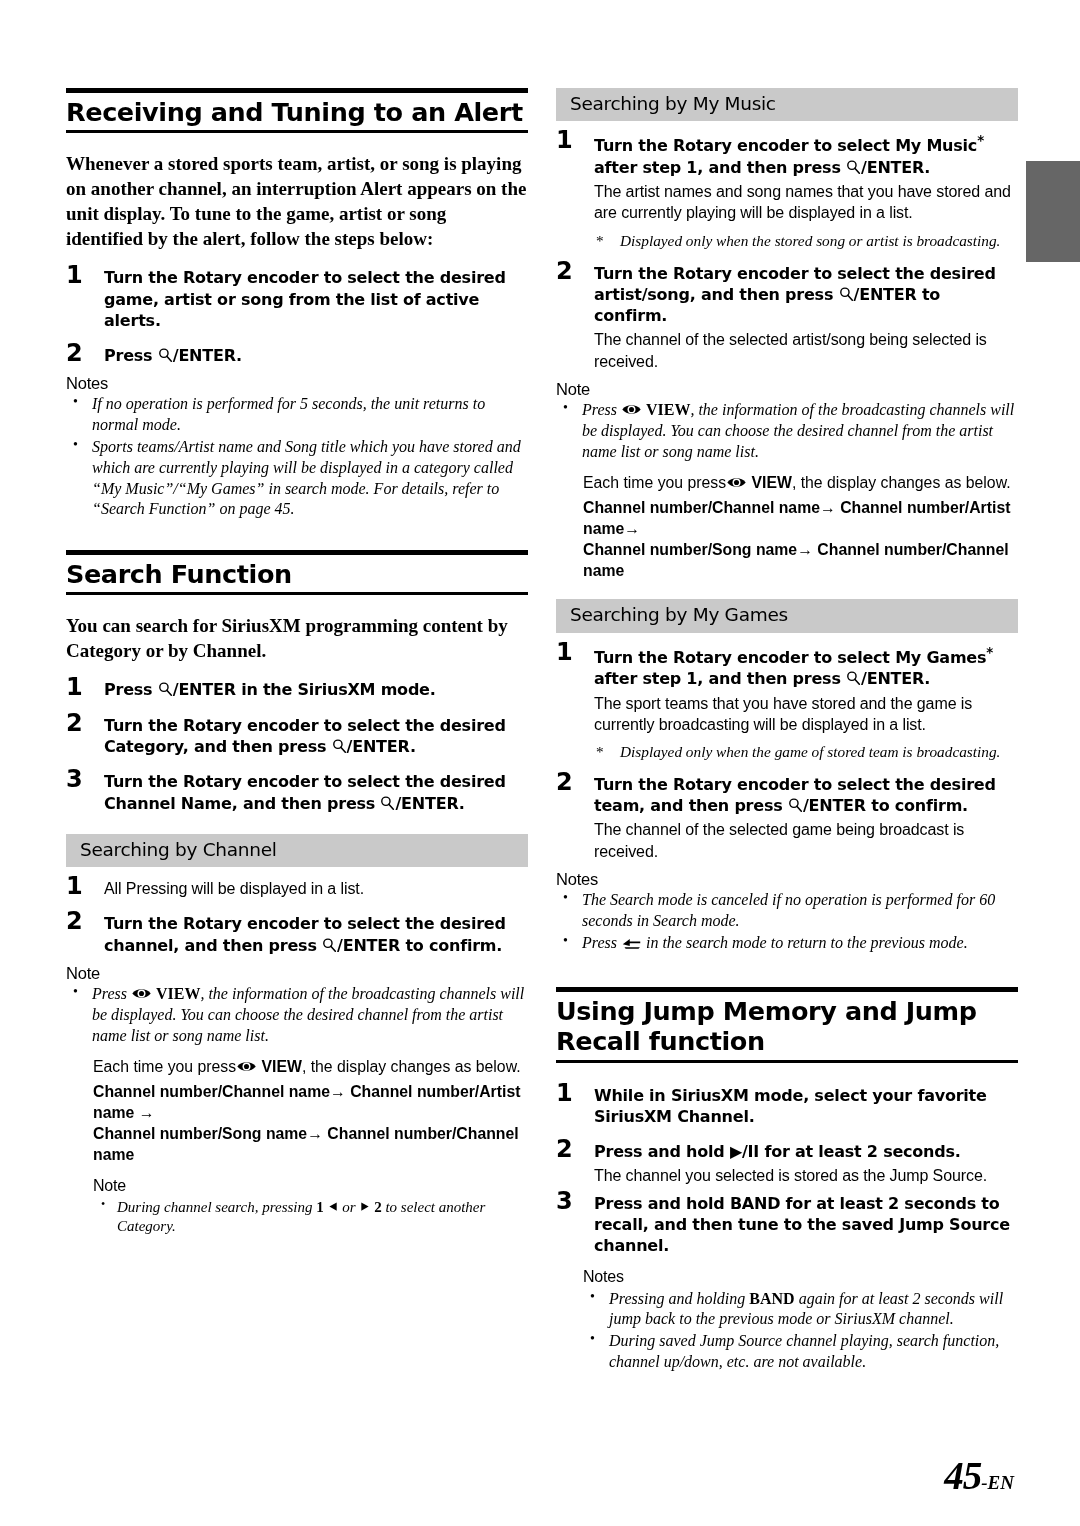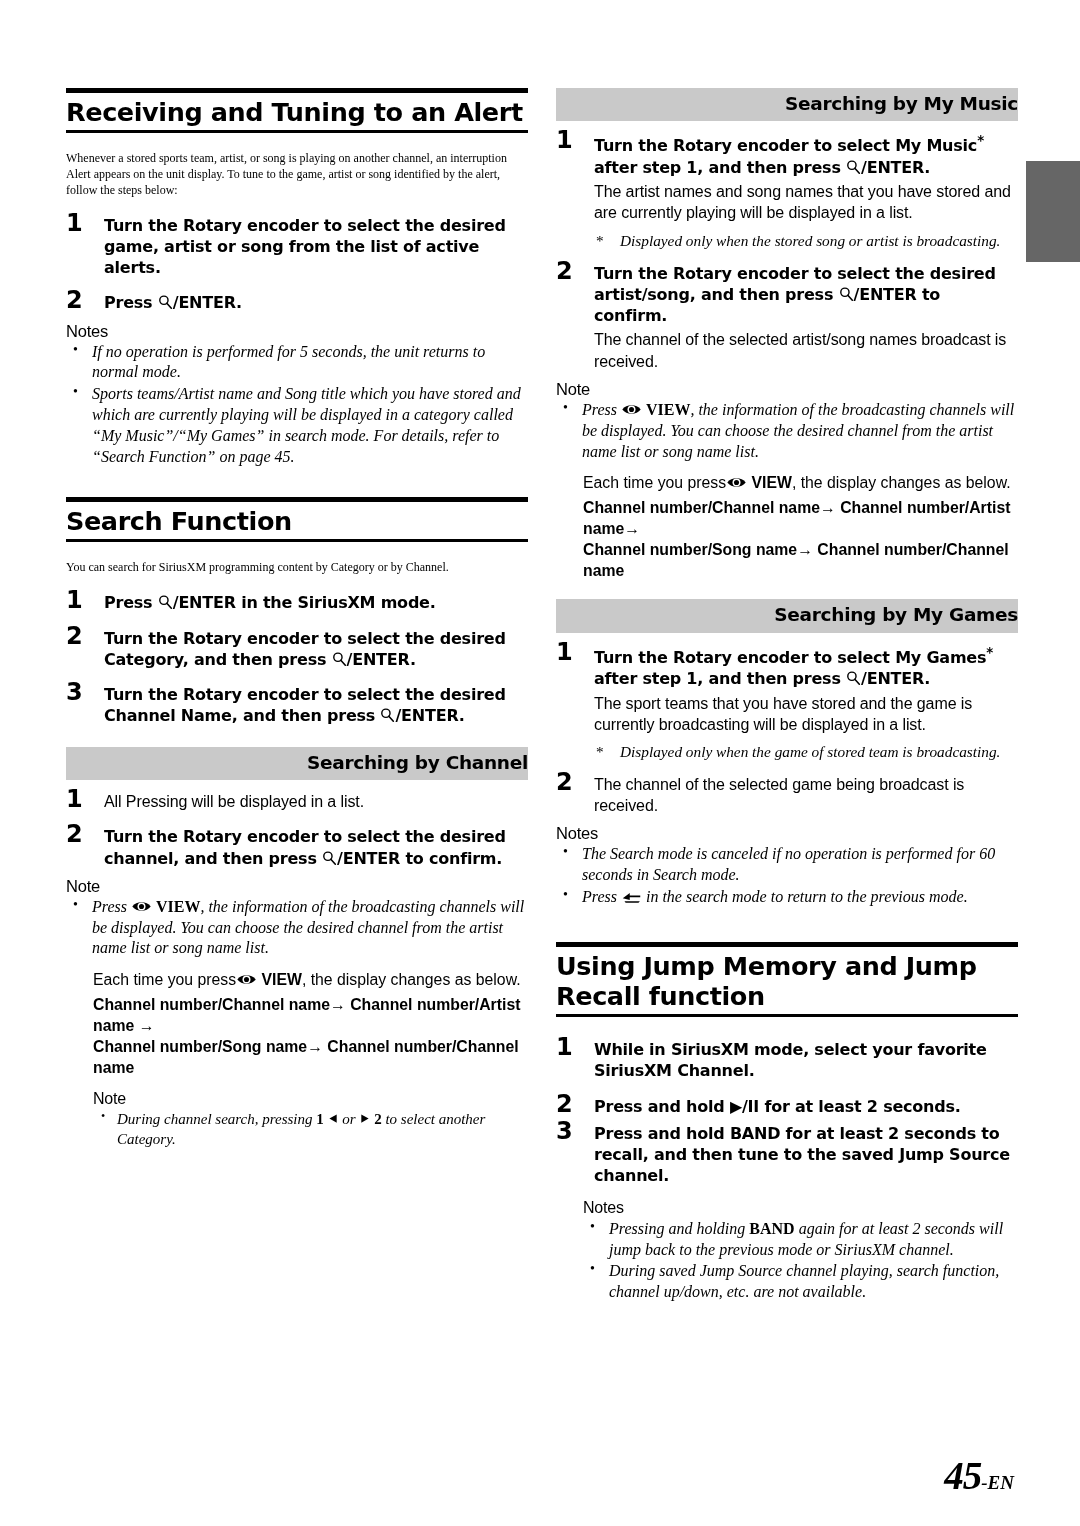--- a/index.html
+++ b/index.html
@@ -68,35 +68,35 @@
   }
 
   
   .section-bar {
     background: #c9c9c9;
     padding: 6px 0 7px 14px;
     margin: 0 0 11px 0;
   }
   .section-bar h2 {
     font-family: "DejaVu Sans", sans-serif;
-    font-weight: bold;
+    font-weight: normal;
     font-size: 18.5px;
     line-height: 1.1;
     letter-spacing: -0.3px;
     margin: 0;
     padding: 0;
-    text-align: right;
   }
 
   
   p.body-serif {
     font-family: "Liberation Serif", serif;
-    font-size: 12px;
+    font-size: 19px;
     line-height: 1.32;
     margin: 0 0 16px 0;
+    font-weight: bold;
   }
 
   
   .step {
     position: relative;
     padding-left: 38px;
     margin: 0 0 6px 0;
   }
   .step .num {
     position: absolute;
@@ -361,21 +361,21 @@
       <div class="sub">The artist names and song names that you have stored and are currently playing will be displayed in a list.</div>
       <div class="footnote-star"><span class="star">*</span><span>Displayed only when the stored song or artist is broadcasting.</span></div>
     </div>
 
     <div class="step">
       <span class="num">2</span>
       <div class="step-text"><span>Turn the </span><b>Rotary encoder</b><span> to select the desired artist/song, and then press </span><span class="icon icon-search"><svg viewBox="0 0 16 16" width="15" height="16">
               <circle cx="6.3" cy="6.1" r="4.4" fill="none" stroke="#000" stroke-width="1.5"></circle>
               <line x1="9.4" y1="9.4" x2="14.2" y2="14.6" stroke="#000" stroke-width="1.7" stroke-linecap="round"></line>
             </svg></span><span>/ENTER to confirm.</span></div>
-      <div class="sub">The channel of the selected artist/song names broadcast is received.</div>
+      <div class="sub">The channel of the selected artist/song being selected is received.</div>
     </div>
 
     <div class="notes-title">Note</div>
     <ul class="notes">
       <li><span>Press </span><span class="icon icon-view"><svg viewBox="0 0 24 14" width="21" height="13">
               <path d="M1.5 7 C6 0.6, 18 0.6, 22.5 7 C18 13.4, 6 13.4, 1.5 7 Z" fill="#000"></path>
               <circle cx="12" cy="7" r="4.6" fill="#fff"></circle>
               <circle cx="12" cy="7" r="2.9" fill="#000"></circle>
             </svg></span> <b>VIEW</b><span>, the information of the broadcasting channels will be displayed. You can choose the desired channel from the artist name list or song name list.</span></li>
     </ul>
@@ -399,20 +399,24 @@
       <div class="step-text"><span>Turn the </span><b>Rotary encoder</b><span> to select My Games</span><sup>*</sup><span> after step 1, and then press </span><span class="icon icon-search"><svg viewBox="0 0 16 16" width="15" height="16">
               <circle cx="6.3" cy="6.1" r="4.4" fill="none" stroke="#000" stroke-width="1.5"></circle>
               <line x1="9.4" y1="9.4" x2="14.2" y2="14.6" stroke="#000" stroke-width="1.7" stroke-linecap="round"></line>
             </svg></span><span>/ENTER.</span></div>
       <div class="sub">The sport teams that you have stored and the game is currently broadcasting will be displayed in a list.</div>
       <div class="footnote-star"><span class="star">*</span><span>Displayed only when the game of stored team is broadcasting.</span></div>
     </div>
 
     <div class="step">
       <span class="num">2</span>
+      <div class="step-text"><span>Turn the </span><b>Rotary encoder</b><span> to select the desired team, and then press </span><span class="icon icon-search"><svg viewBox="0 0 16 16" width="15" height="16">
+              <circle cx="6.3" cy="6.1" r="4.4" fill="none" stroke="#000" stroke-width="1.5"></circle>
+              <line x1="9.4" y1="9.4" x2="14.2" y2="14.6" stroke="#000" stroke-width="1.7" stroke-linecap="round"></line>
+            </svg></span><span>/ENTER to confirm.</span></div>
       <div class="sub">The channel of the selected game being broadcast is received.</div>
     </div>
 
     <div class="notes-title">Notes</div>
     <ul class="notes">
       <li>The Search mode is canceled if no operation is performed for 60 seconds in Search mode.</li>
       <li><span>Press </span><span class="icon icon-back"><svg viewBox="0 0 24 16" width="21" height="14">
               <path d="M2 9.5 L10 3.5 L10 6.2 L22 6.2 L22 8.4 L10 8.4 L10 11.4 Z" fill="#000"></path>
               <path d="M4 12.8 L21.5 12.8 L20 14.6 L5.3 14.6 Z" fill="#000"></path>
             </svg></span><span> in the search mode to return to the previous mode.</span></li>
@@ -425,20 +429,21 @@
     </div>
 
     <div class="step gap" style="margin-top:22px;">
       <span class="num">1</span>
       <div class="step-text">While in SiriusXM mode, select your favorite SiriusXM Channel.</div>
     </div>
 
     <div class="step">
       <span class="num">2</span>
       <div class="step-text"><span>Press and hold </span><b class="nowrap">▶/II</b><span> for at least 2 seconds.</span></div>
+      <div class="sub">The channel you selected is stored as the Jump Source.</div>
     </div>
 
     <div class="step">
       <span class="num">3</span>
       <div class="step-text"><span>Press and hold </span><b>BAND</b><span> for at least 2 seconds to recall, and then tune to the saved Jump Source channel.</span></div>
     </div>
 
     <div class="note-indent">
       <div class="notes-title">Notes</div>
       <ul class="notes">

